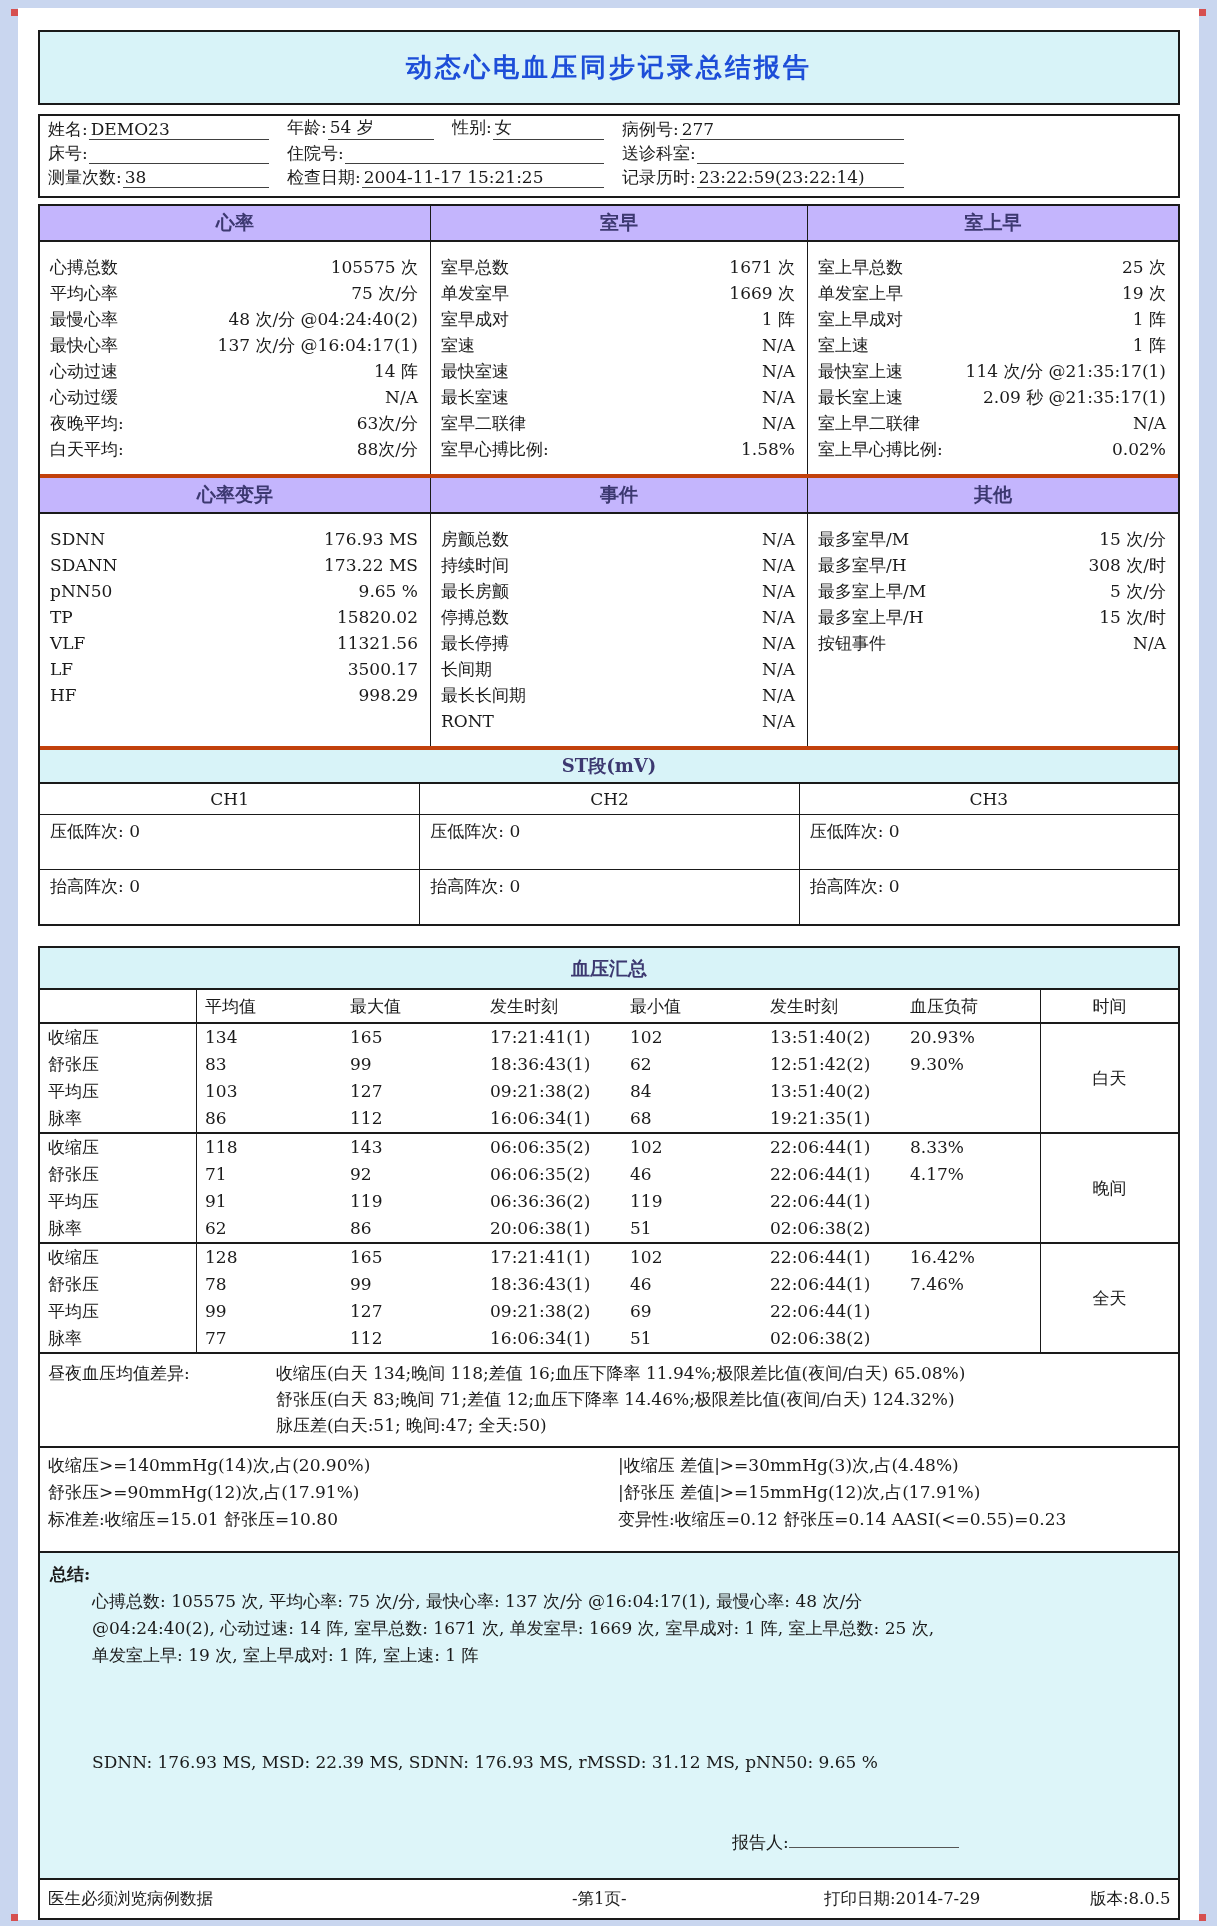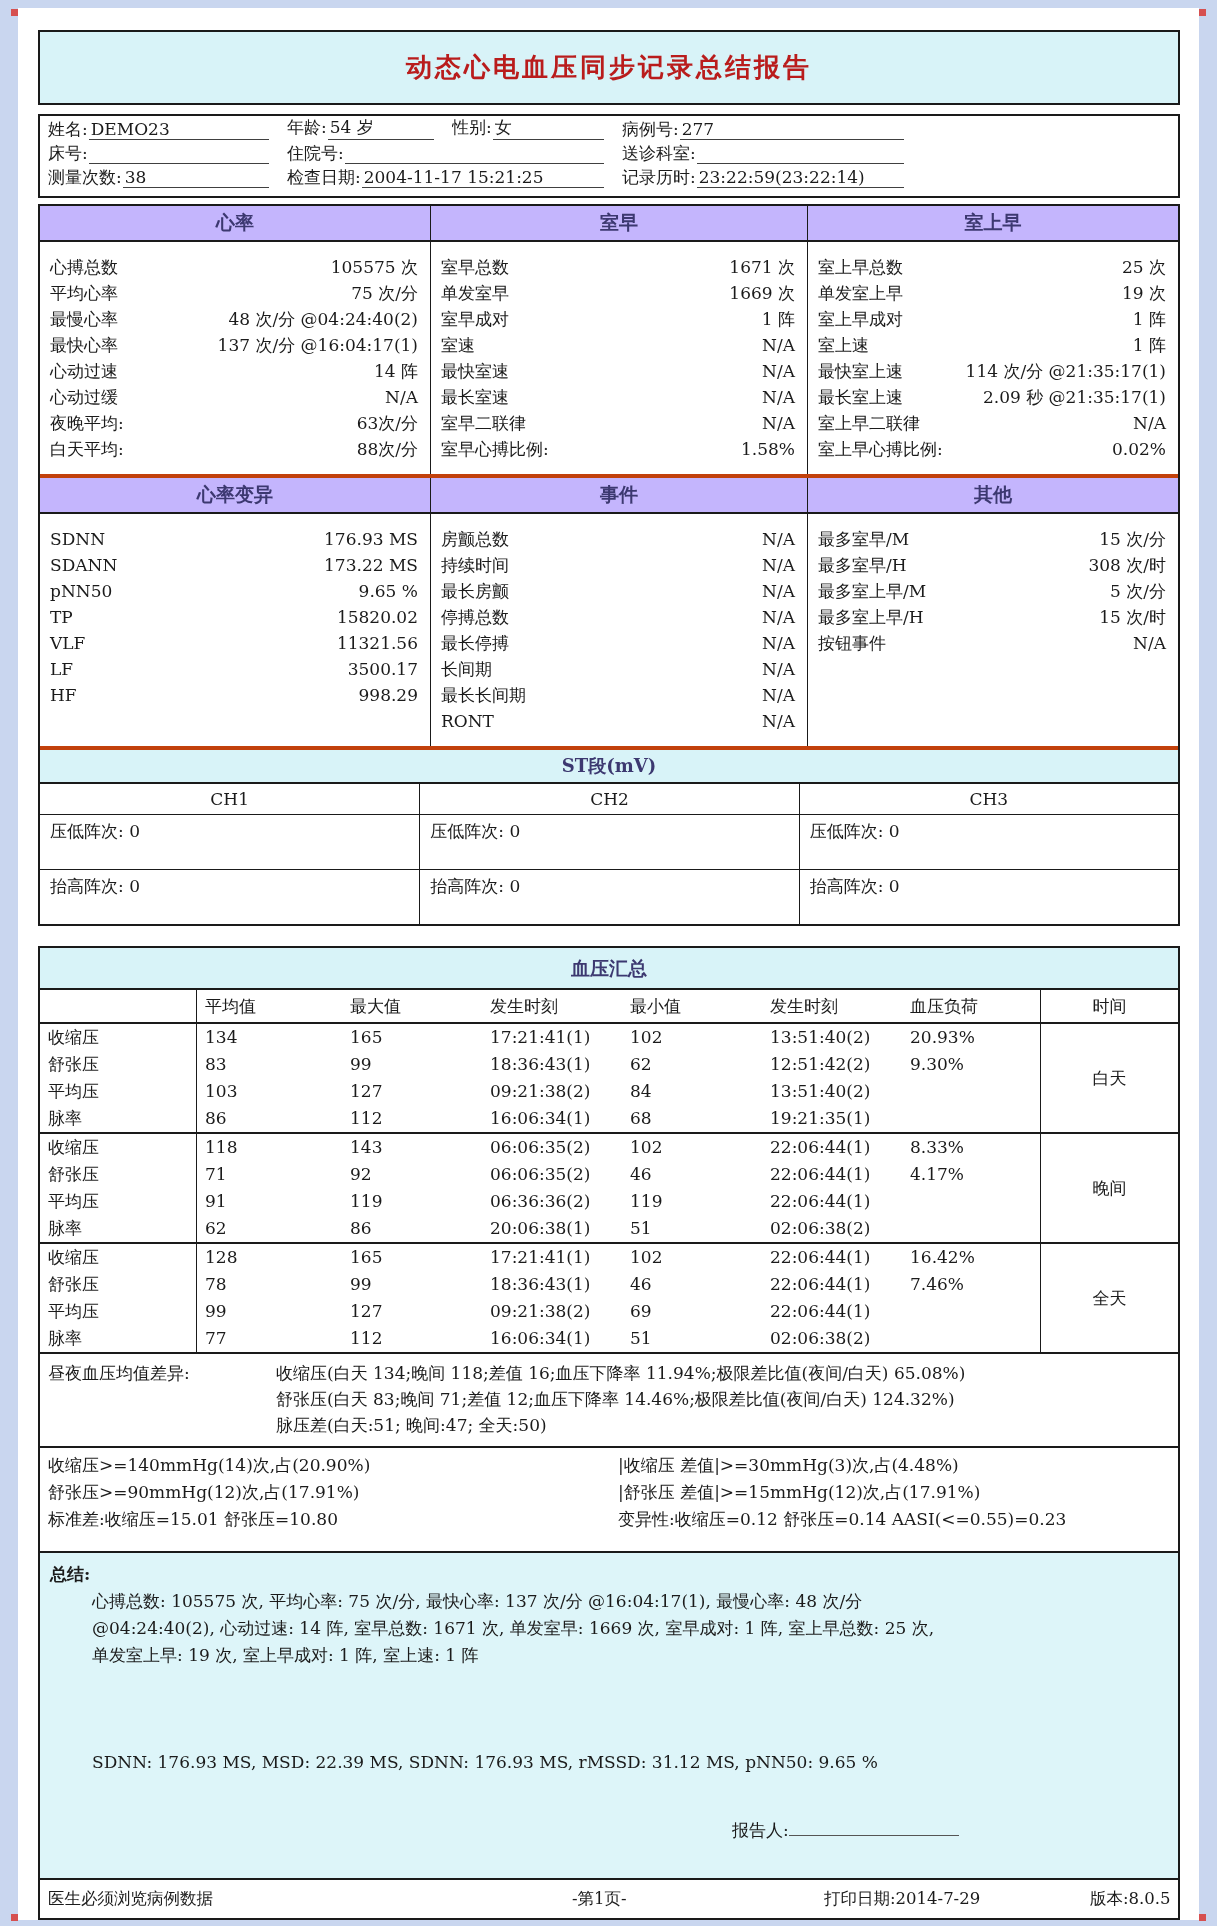--- a/index.html
+++ b/index.html
@@ -17,21 +17,21 @@
     background:#ffffff;box-sizing:border-box;
     padding:22px 19px 0 20px;
     display:flex;flex-direction:column;
   }
   
   .title-box{
     border:2px solid #1a1a1a;background:#d8f3f8;height:75px;
     display:flex;align-items:center;justify-content:center;flex:none;box-sizing:border-box;
   }
   .title-box h1{
-    margin:1px;font-size:26px;font-weight:bold;color:#b91c1c;letter-spacing:3px;
+    margin:1px;font-size:26px;font-weight:bold;color:#1d4ed8;letter-spacing:3px;
   }
   
   .patient-box{
     border:2px solid #1a1a1a;margin-top:9px;padding:3px 8px 5px;flex:none;
   }
   .prow{display:grid;height:24px;align-items:end;}
   .pr1{grid-template-columns:239px 165px 170px 300px auto;}
   .pr2{grid-template-columns:239px 335px 300px auto;}
   .pf{display:flex;align-items:baseline;overflow:hidden;}
   .pf .lab{white-space:nowrap;}
@@ -74,21 +74,21 @@
     display:flex;align-items:center;justify-content:center;}
   .bpg .bc{line-height:27px;padding-left:8px;white-space:nowrap;overflow:hidden;}
   .bpg .pc{border-right:1px solid #1a1a1a;}
   .diffsec{border-top:2px solid #1a1a1a;padding:6px 0 8px;display:flex;flex:none;}
   .diffsec .dlab{width:228px;padding-left:8px;line-height:26px;white-space:nowrap;}
   .diffsec .dlines div{line-height:26px;white-space:nowrap;}
   .threshsec{border-top:2px solid #1a1a1a;padding:4px 0 18px;flex:none;}
   .trow{display:grid;grid-template-columns:570px auto;line-height:27px;}
   .trow span{padding-left:8px;white-space:nowrap;}
   .sumsec{border-top:2px solid #1a1a1a;background:#ddf5f9;flex:1;
-    padding:8px 10px 24px;display:flex;flex-direction:column;min-height:0;}
+    padding:8px 10px 12px;display:flex;flex-direction:column;min-height:0;}
   .sumsec .slab{line-height:27px;font-weight:bold;}
   .sumsec .sline{line-height:27px;padding-left:42px;white-space:nowrap;}
   .sumsec .hrvline{line-height:27px;padding-left:42px;margin-top:80px;white-space:nowrap;}
   .reporter{margin-top:auto;margin-bottom:12px;padding-left:682px;display:flex;align-items:baseline;}
   .reporter .rl{white-space:nowrap;}
   .reporter .rul{width:170px;border-bottom:1px solid #555;height:19px;}
   .frow{border-top:2px solid #1a1a1a;height:38px;background:#fff;position:relative;
     line-height:38px;font-size:16.5px;flex:none;}
   .frow span{position:absolute;white-space:nowrap;}
   .fnote{left:8px;} .fpage{left:532px;} .fdate{left:784px;} .fver{left:1050px;}

